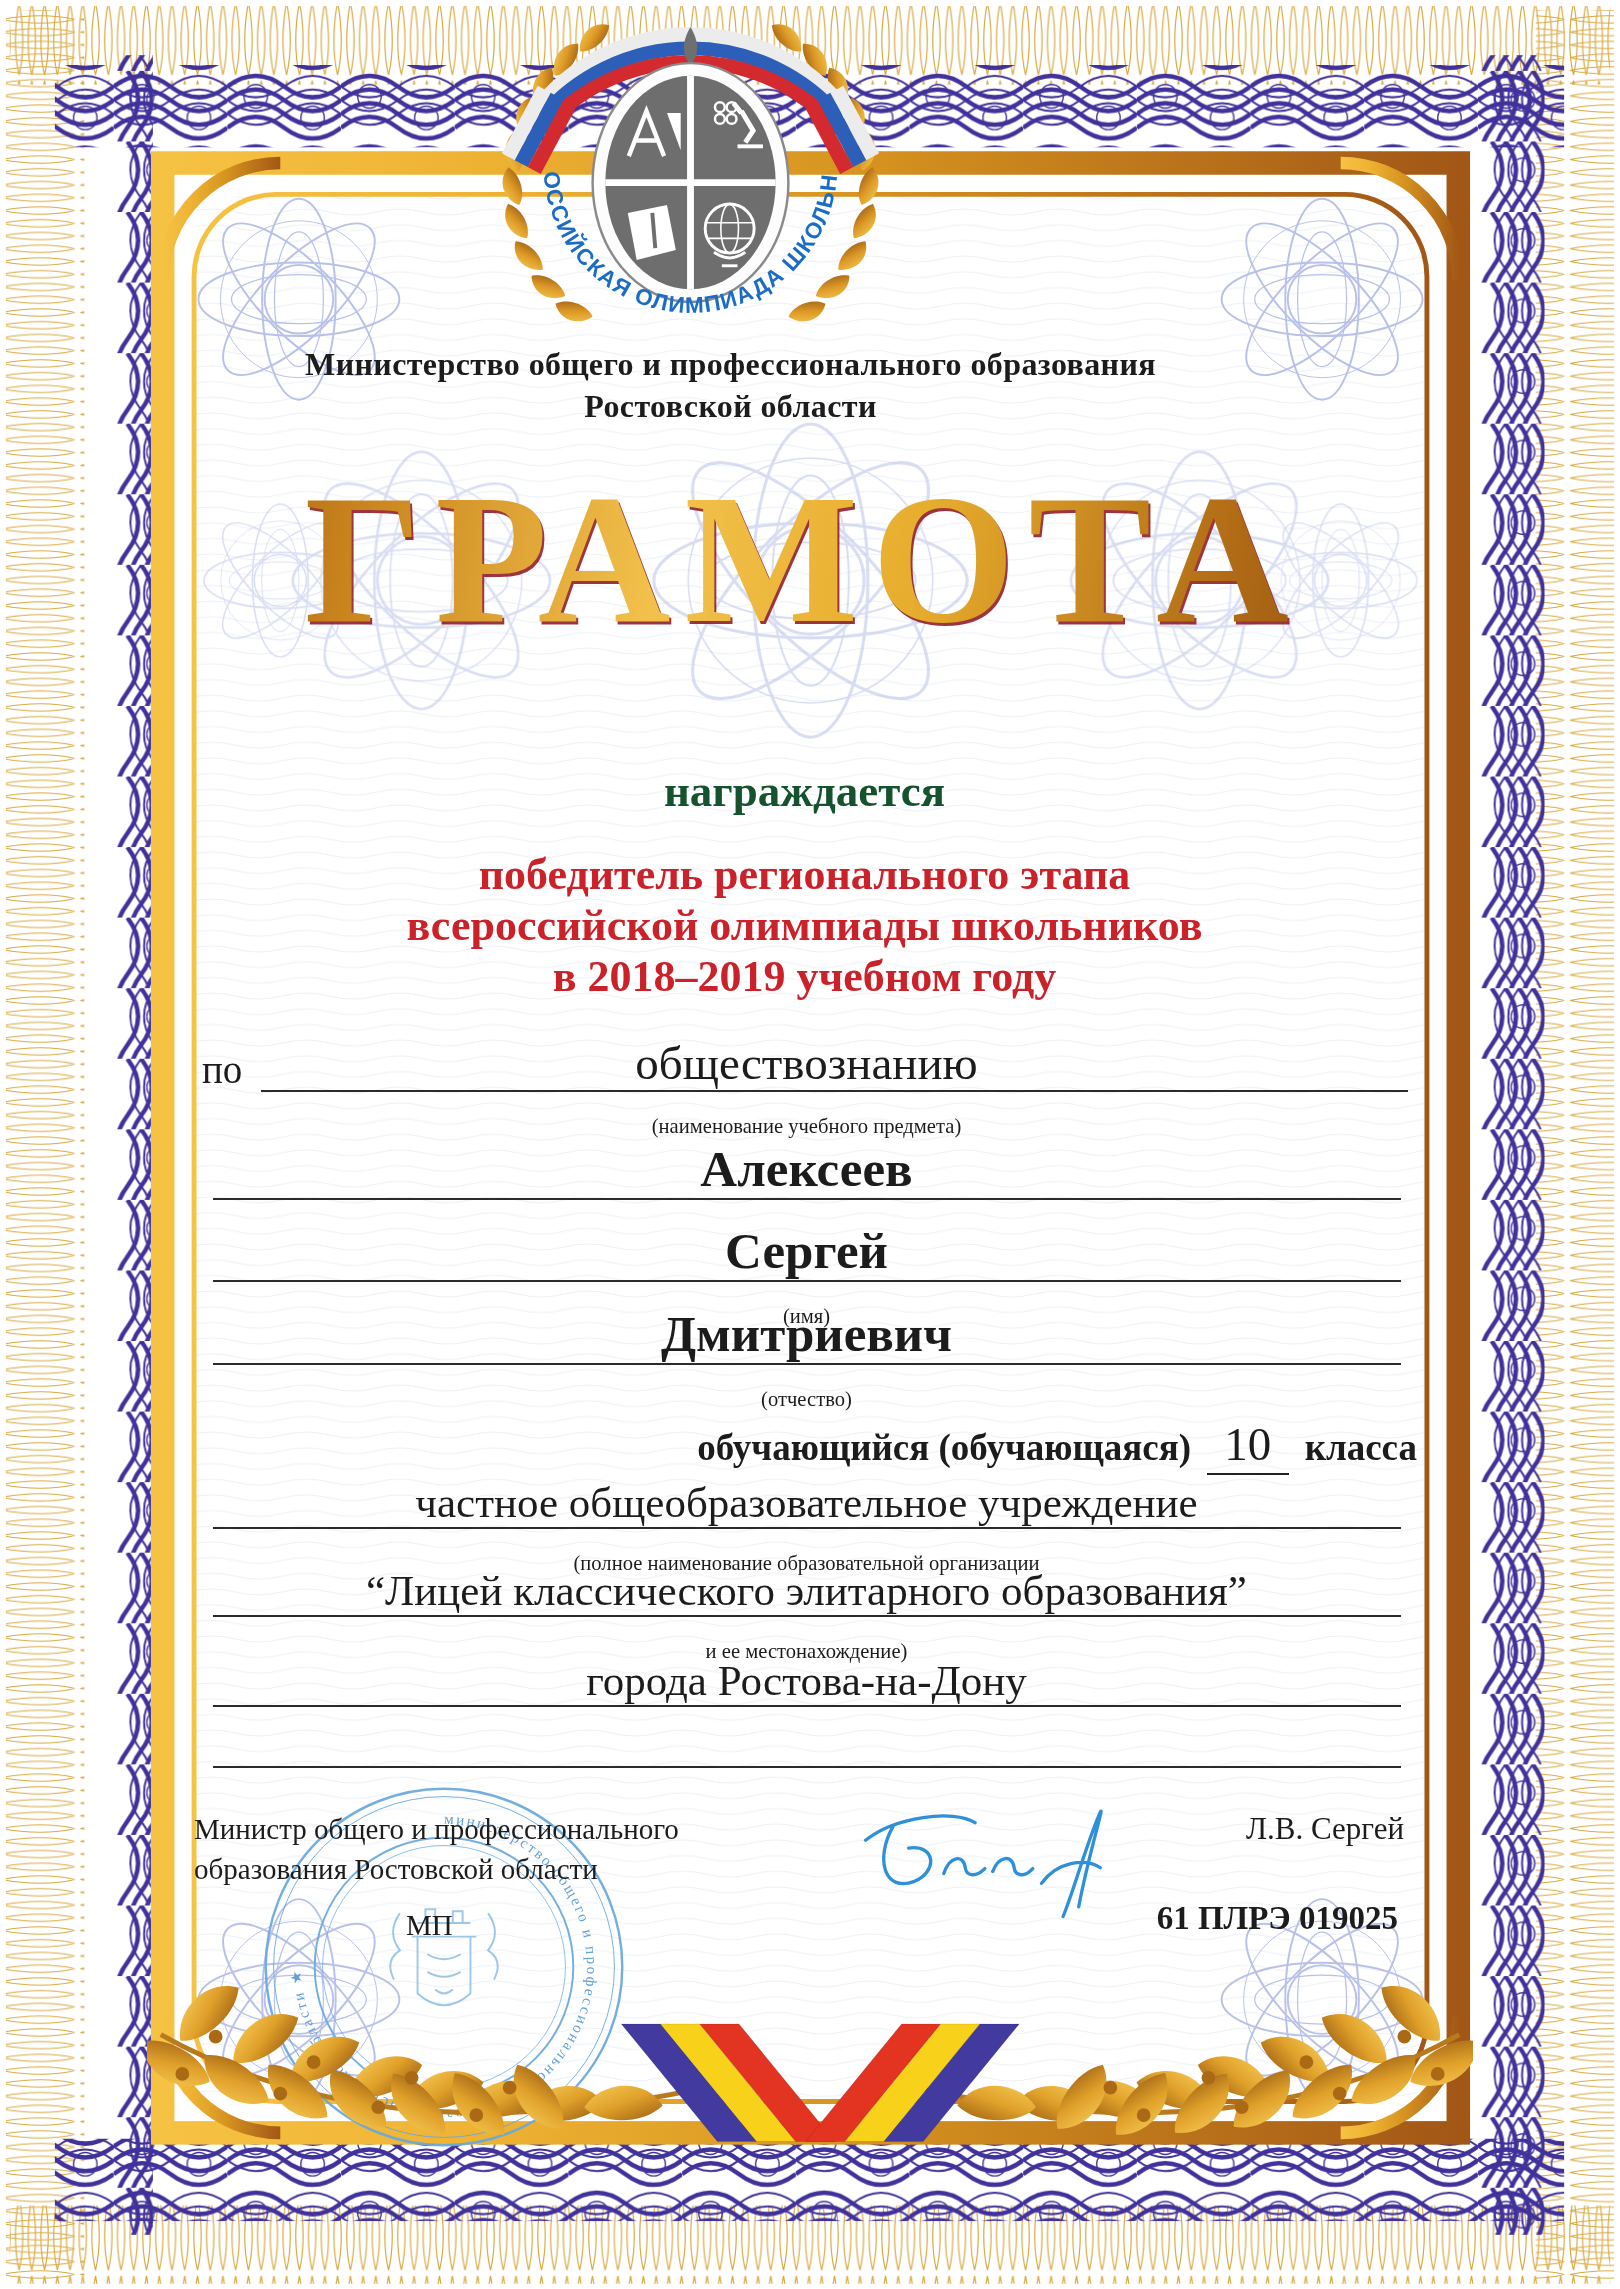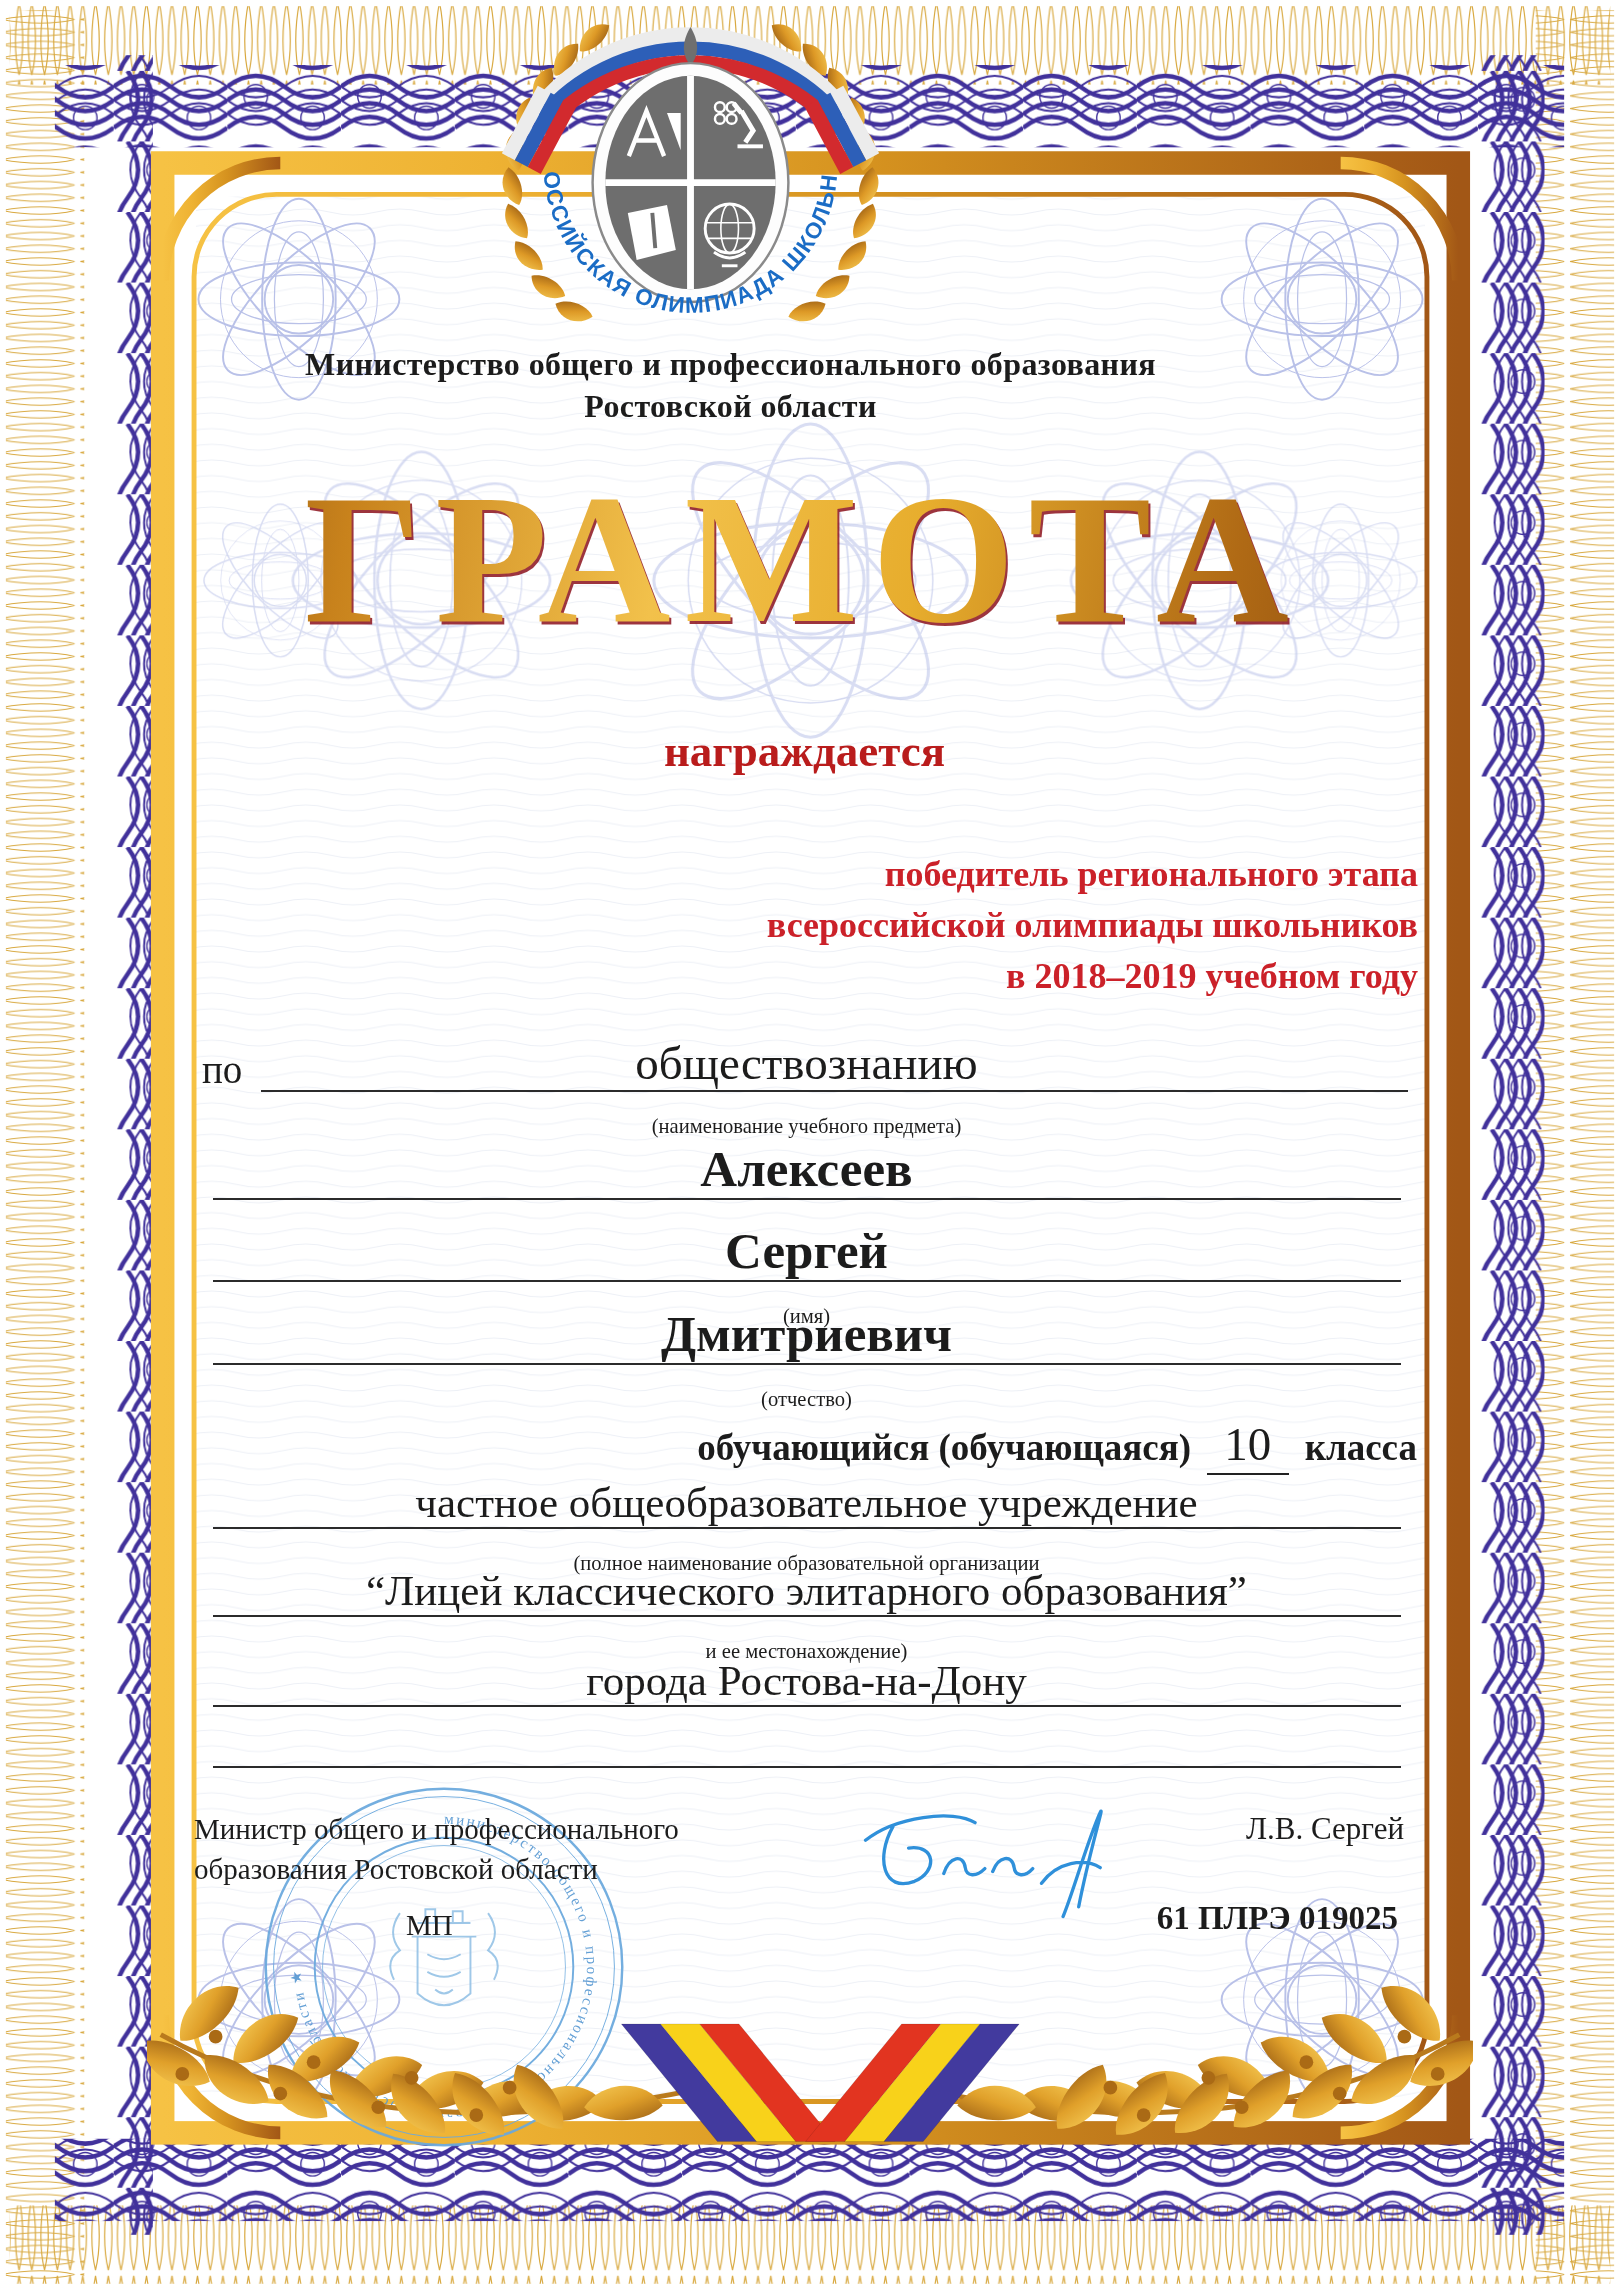--- a/index.html
+++ b/index.html
@@ -10,24 +10,24 @@
 
   .ministry{position:absolute;left:113px;top:343px;width:1235px;text-align:center;
             font-weight:bold;font-size:32px;line-height:42px;letter-spacing:0.4px;z-index:3}
 
   .title{position:absolute;left:98px;top:461px;width:1411px;text-align:center;font-weight:bold;
          font-size:184px;letter-spacing:13.7px;line-height:196px;
          background:linear-gradient(100deg,#7e470f 0%,#c8821c 18%,#f2c14b 40%,#e7ad2d 58%,#b06a15 80%,#7c3e0e 100%);
          -webkit-background-clip:text;background-clip:text;color:transparent;
          filter:drop-shadow(2.9px 3.9px 0 rgba(140,18,28,.85));z-index:3}
 
-  .awarded{position:absolute;left:191px;top:725px;width:1227px;text-align:center;
-           font-size:45px;font-weight:bold;color:#b91c1c;z-index:3}
-  .redlines{position:absolute;left:191px;top:849px;width:1227px;text-align:right;
-            font-size:36px;font-weight:bold;line-height:51px;color:#cb2129;z-index:3}
+  .awarded{position:absolute;left:191px;top:765px;width:1227px;text-align:center;
+           font-size:45px;font-weight:bold;color:#14532d;z-index:3}
+  .redlines{position:absolute;left:191px;top:849px;width:1227px;text-align:center;
+            font-size:44px;font-weight:bold;line-height:51px;color:#cb2129;z-index:3}
 
   .row{position:absolute;left:196px;width:1221px;text-align:center;z-index:3}
   .val48{font-size:47px;line-height:53px}
   .valb{font-size:51px;font-weight:bold;line-height:57px}
   .val44{font-size:43px;line-height:49px}
   .rule{border-bottom:2px solid #2b2b2b;width:1188px;margin:0 auto;height:0}
   .cap{font-size:20.6px;margin-top:23px}
   .prefix-po{position:absolute;left:202px;top:1047px;font-size:39px;z-index:3}
 
   .grade{display:flex;justify-content:flex-end;align-items:baseline;gap:15.7px;

